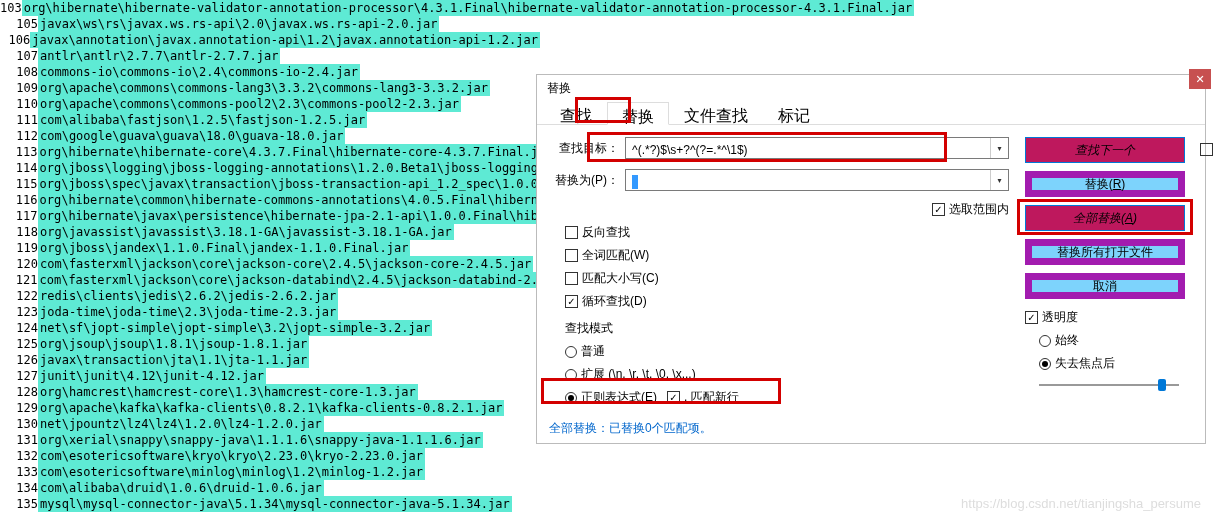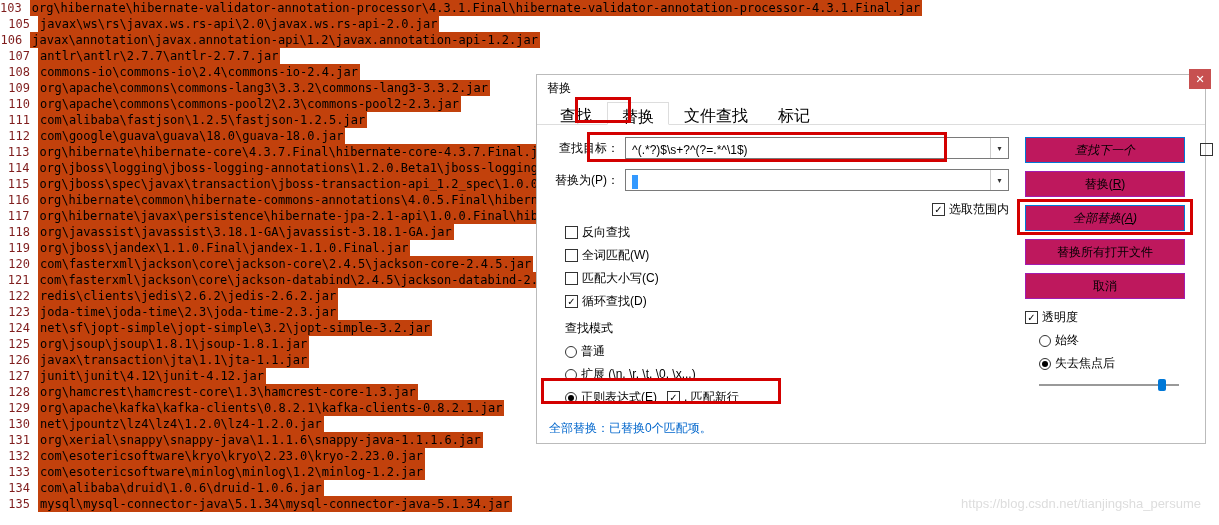--- a/index.html
+++ b/index.html
@@ -23,27 +23,27 @@
       padding-top: 0;
     }
     .line {
       display: flex;
       height: 16px;
       white-space: pre;
     }
     .lineno {
       width: 38px;
       text-align: right;
-      color: #7f1d1d;
-      padding-right: 8px;
+      color: #000000;
+      padding-right: 0;
       user-select: none;
     }
     .code {
       color: #000;
-      background: #c2410c;
+      background: #5eead4;
       padding: 0 2px;
     }
     .dialog {
       position: absolute;
       left: 536px; top: 74px;
       width: 670px;
       height: 370px;
       background: #fff;
       border: 1px solid #bbb;
     }
@@ -125,22 +125,22 @@
       display: flex;
       align-items: center;
       justify-content: center;
       font-size: 8px;
       color: #333;
     }
     .combo .val { background: #3399ff; color: #fff; display: inline-block; width: 6px; height: 14px; }
     .btn {
       width: 160px;
       height: 26px;
-      border: 1px solid #a21caf;
-      background: #be185d;
+      border: 7px solid #a21caf;
+      background: #7dd3fc;
       display: flex;
       align-items: center;
       justify-content: center;
       margin-bottom: 8px;
       cursor: pointer;
       font-size: 12px;
     }
     .btn.primary {
       border: 1px solid #0078d7;
       background: #be185d;

